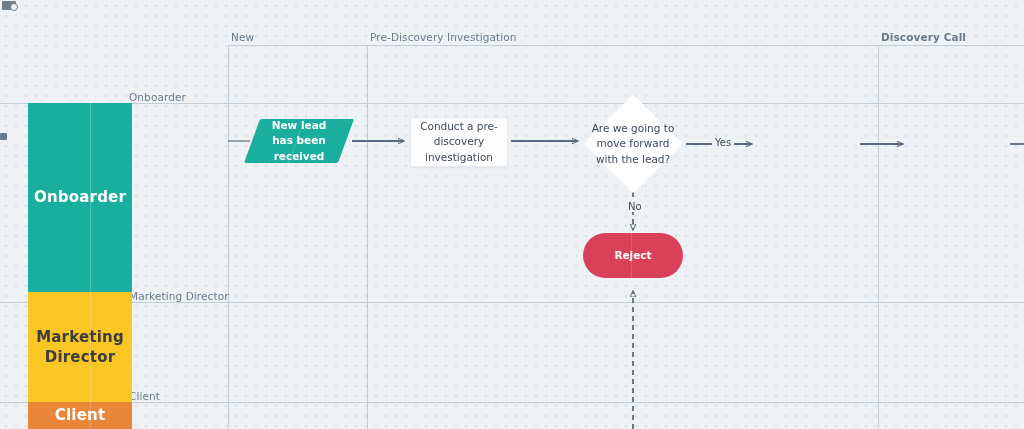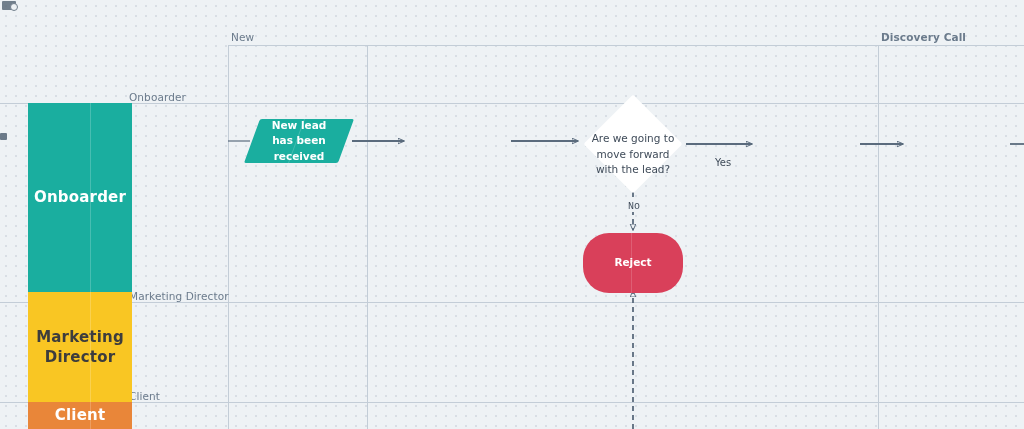--- a/index.html
+++ b/index.html
@@ -153,21 +153,20 @@
     position: absolute;
     top: 0; bottom: 0;
     width: 1px;
     background: rgba(255,255,255,.18);
   }
   .start .label { position: relative; z-index: 2; }
 
   .node.decision {
     background: transparent;
     border: none;
-    align-items: flex-end;
   }
   .decision-shape {
     position: absolute;
     left: 50%; top: 50%;
     width: 70px; height: 70px;
     margin-left: -35px; margin-top: -35px;
     background: #ffffff;
     transform: rotate(45deg);
     border-radius: 2px;
   }
@@ -214,20 +213,21 @@
 
   <div id="corner-widget"></div>
   <div id="edge-handle"></div>
 
   <div id="phase-top-rule"></div>
 
   <div class="phase-col" style="left:228px;"></div>
   <div class="phase-label" style="left:231px;">New</div>
 
   <div class="phase-col" style="left:367px;"></div>
+  <div class="phase-label" style="left:370px;">Pre-Discovery Investigation</div>
 
   <div class="phase-col" style="left:878px;"></div>
   <div class="phase-label" style="left:881px;font-weight:bold;">Discovery Call</div>
 
   <div class="lane-sep" style="top:103px;"></div>
   <div class="lane-label" style="left:129px; top:91px;">Onboarder</div>
 
   <div class="lane-sep" style="top:302px;"></div>
   <div class="lane-label" style="left:129px; top:290px;">Marketing Director</div>
 
@@ -266,36 +266,39 @@
 
     <line x1="1010" y1="144" x2="1024" y2="144" stroke-width="1.8"></line>
 
     <line x1="228" y1="141" x2="250" y2="141" stroke-width="1.2" stroke="#c3cdd7"></line>
 
     <line x1="633" y1="183" x2="633" y2="230" stroke-width="1.8" stroke-dasharray="5,4" marker-end="url(#arrowhead)"></line>
 
     <line x1="633" y1="429" x2="633" y2="291" stroke-width="1.8" stroke-dasharray="5,4" marker-end="url(#arrowhead)"></line>
   </svg>
 
-  <div class="edge-label" style="left:712px; top:137px;margin-top:20px;">Yes</div>
-  <div class="edge-label" style="left:625px; top:201px;font-family:Liberation Mono, monospace;">No</div>
+  <div class="edge-label" style="left:712px; top:137px;">Yes</div>
+  <div class="edge-label" style="left:625px; top:201px;">No</div>
 
   <div class="node start" style="left:252px; top:119px; width:94px; height:44px;">
     <span class="start-shape">
       <span class="start-shape-divider" style="left:44px;"></span>
     </span>
     <span class="label">New lead has been received</span>
   </div>
 
+  <div class="node process" style="left:410px; top:117px; width:98px; height:50px;">
+    <span>Conduct a pre-discovery investigation</span>
+  </div>
 
   <div class="node decision" style="left:583px; top:107px; width:100px; height:74px;">
     <span class="decision-shape"></span>
     <span class="label">Are we going to move forward with the lead?</span>
   </div>
 
 
 
-  <div class="node terminator" style="left:583px; top:233px; width:100px; height:60px;">
+  <div class="node terminator" style="left:583px; top:233px; width:100px; height:45px;">
     <span class="node-divider"></span>
     <span class="label">Reject</span>
   </div>
 
 </div>
 
 </body></html>

